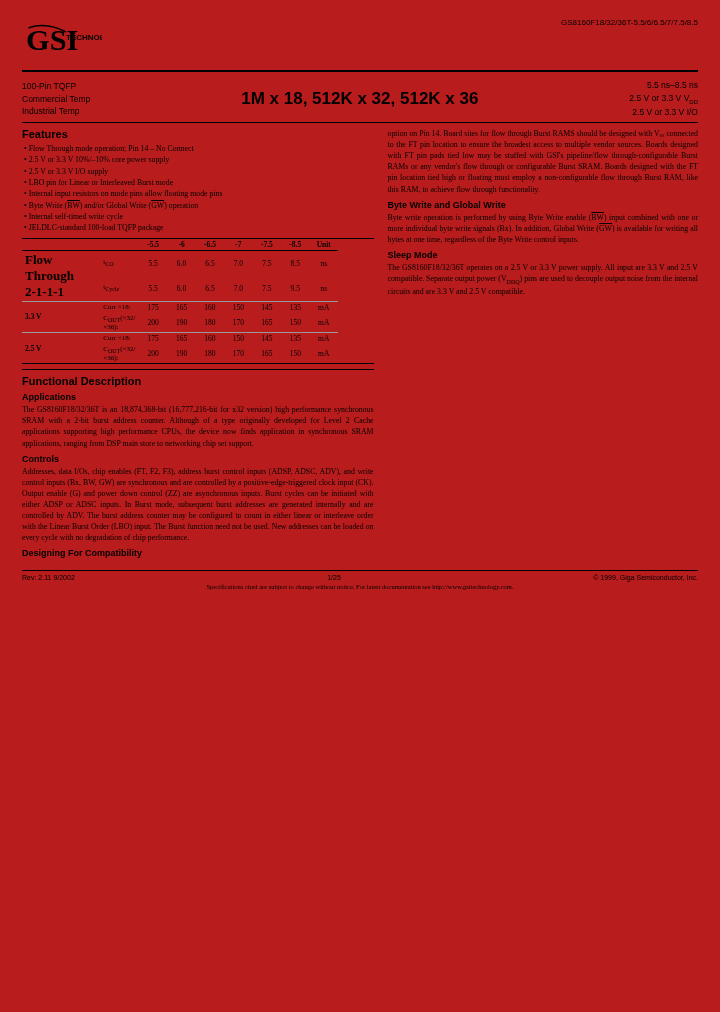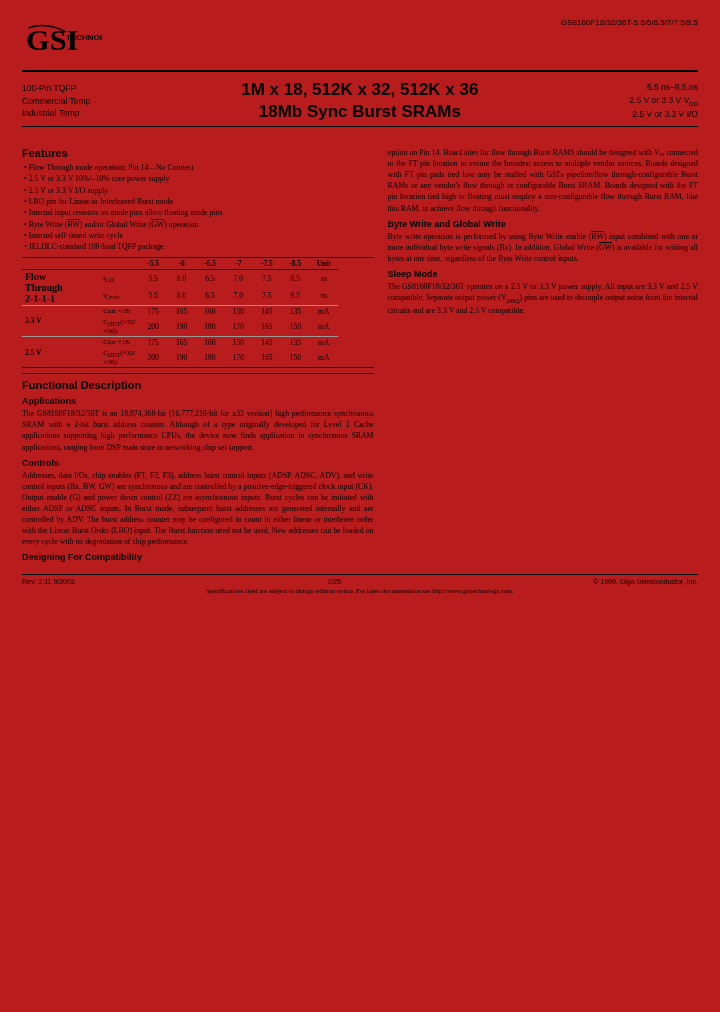--- a/index.html
+++ b/index.html
@@ -45,21 +45,21 @@
       font-family: Arial, sans-serif;
     }
 
     
     .title-block {
       display: flex;
       justify-content: space-between;
       align-items: center;
       border-bottom: 1px solid #000;
       padding: 3px 0;
-      margin-bottom: 20px;
+      margin-bottom: 5px;
     }
     .title-left {
       font-size: 8.5px;
       line-height: 1.5;
       font-family: Arial, sans-serif;
     }
     .title-center {
       font-size: 17px;
       font-weight: bold;
       text-align: center;
@@ -203,21 +203,20 @@
   </div>
 
   <div class="title-block">
     <div class="title-left">
       <div>100-Pin TQFP</div>
       <div>Commercial Temp</div>
       <div>Industrial Temp</div>
     </div>
     <div class="title-center">
       <div>1M x 18, 512K x 32, 512K x 36</div>
-      <div>18Mb Sync Burst SRAMs</div>
     </div>
     <div class="title-right">
       <div>5.5 ns–8.5 ns</div>
       <div>2.5 V or 3.3 V V<sub>DD</sub></div>
       <div>2.5 V or 3.3 V I/O</div>
     </div>
   </div>
 
   <div class="main-content">
 
@@ -257,21 +256,21 @@
               <th>-6</th>
               <th>-6.5</th>
               <th>-7</th>
               <th>-7.5</th>
               <th>-8.5</th>
               <th>Unit</th>
             </tr>
           </thead>
           <tbody>
             <tr>
-              <td class="left-label" rowspan="2" style="vertical-align:middle; font-size:10px;font-family:Liberation Serif, serif;"><span class="bold">Flow<br>Through<br>2-1-1-1</span></td>
+              <td class="left-label" rowspan="2" style="vertical-align:middle; font-size:13px;font-family:Liberation Serif, serif;"><span class="bold">Flow<br>Through<br>2-1-1-1</span></td>
               <td class="left-label" style="font-size:7px;">t<sub>CO</sub></td>
               <td>5.5</td>
                 <td>6.0</td>
                 <td>6.5</td>
                 <td>7.0</td>
                 <td>7.5</td>
                 <td>8.5</td>
               <td>ns</td>
             </tr>
             <tr>

